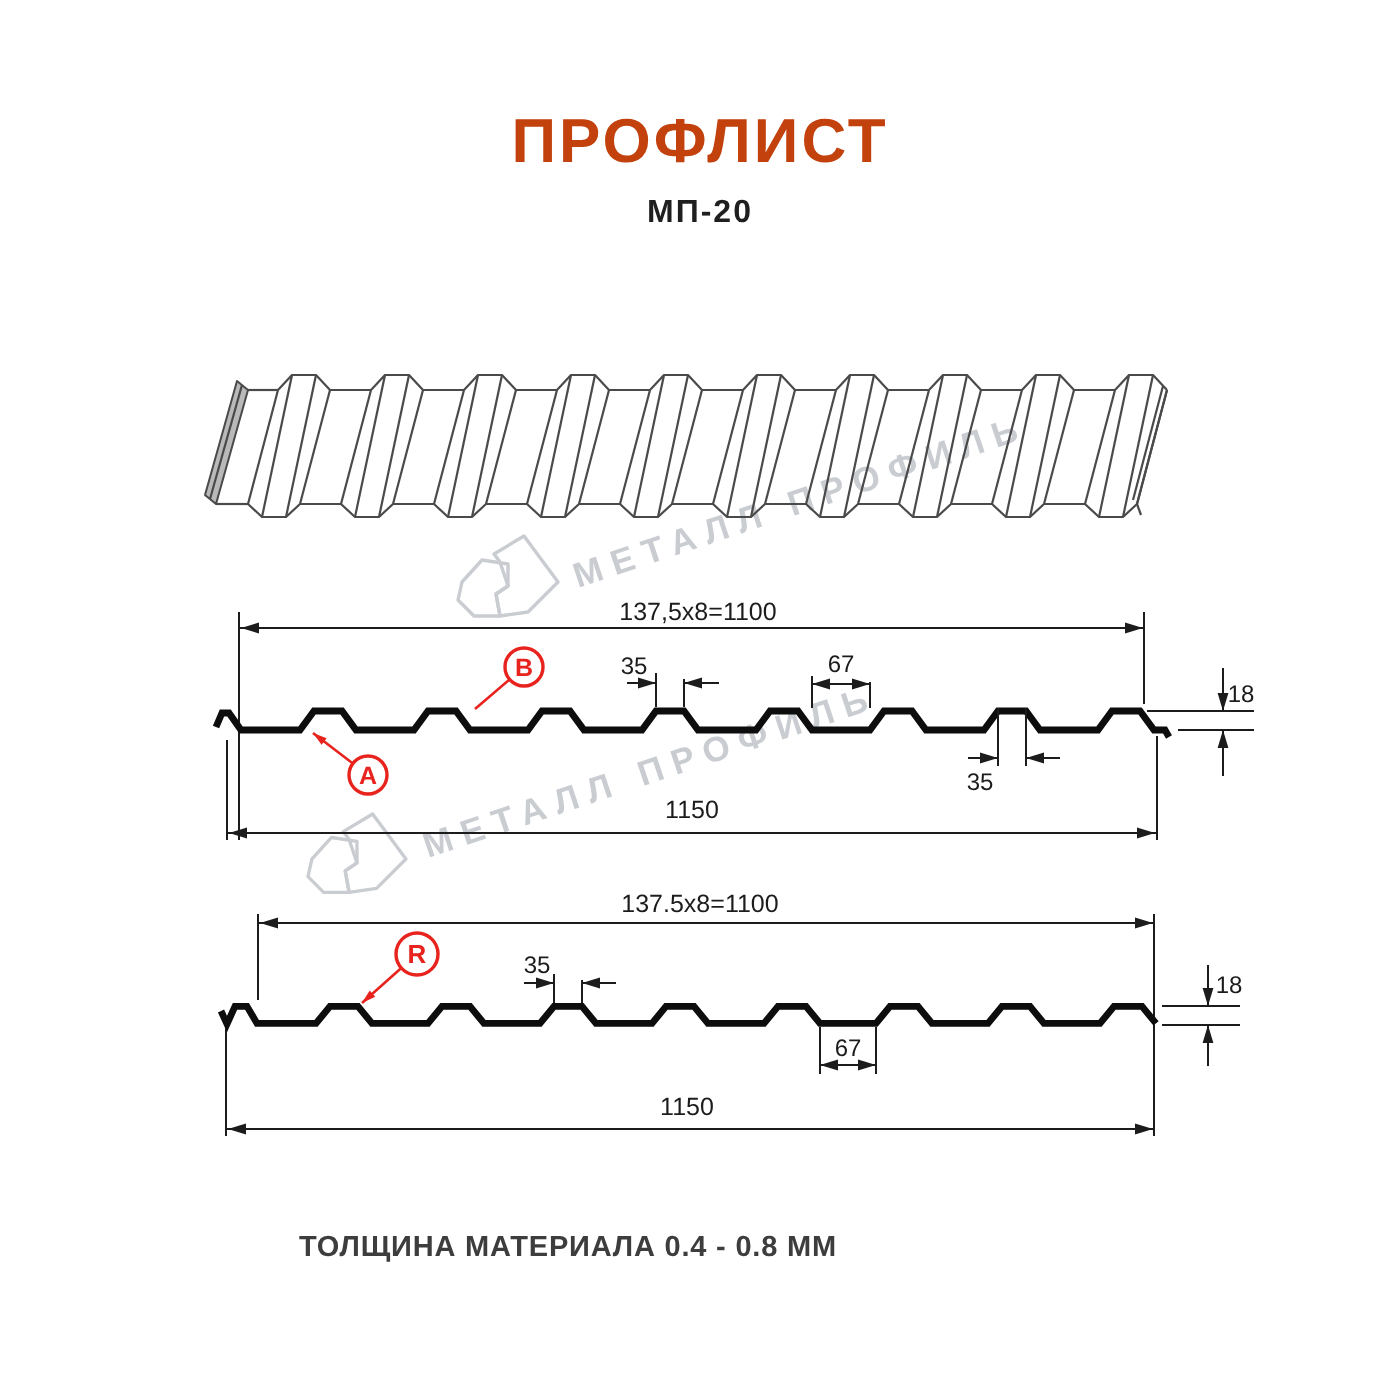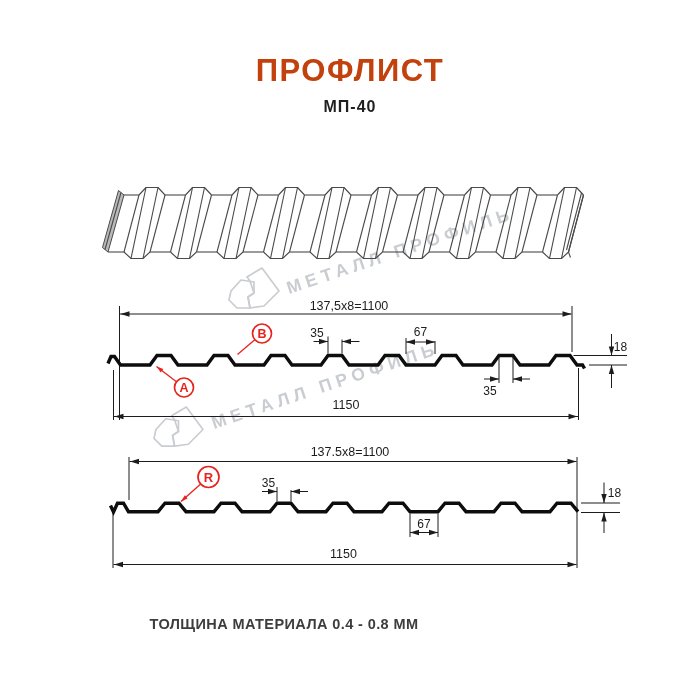--- a/index.html
+++ b/index.html
@@ -20,21 +20,21 @@
     position:absolute;top:617px;left:0;width:568px;text-align:center;
     font-size:14.5px;font-weight:700;letter-spacing:0.4px;color:#3d3d3d;line-height:1;
   }
   svg#drawing{position:absolute;top:0;left:0;}
 </style>
 </head>
 <body>
 
 <div class="page">
   <div class="page-title">ПРОФЛИСТ</div>
-  <div class="page-subtitle">МП-40</div>
+  <div class="page-subtitle">МП-20</div>
   <svg id="drawing" width="700" height="700" viewBox="0 0 700 700">
       <g>
         <g transform="translate(228,267) scale(1)">
           <path d="M19,10 L34,1 L51,24 L36,39 L22,41 L20,30 L26,26 L22,14 Z" fill="none" stroke="#c9ccd1" stroke-width="1.7" stroke-linejoin="round"></path>
           <path d="M3,24 L13,13 L26,15 L26,26 L20,30 L22,41 L9,41 L1,33 Z" fill="none" stroke="#c9ccd1" stroke-width="1.7" stroke-linejoin="round"></path>
         </g>
         <text transform="translate(289,294) rotate(-18.5)" font-size="17.5" font-weight="700" letter-spacing="5" fill="#c9ccd1" font-family="&quot;Liberation Sans&quot;, sans-serif">МЕТАЛЛ ПРОФИЛЬ</text>
       </g>
       <g>
         <g transform="translate(153,406) scale(0.98)">

